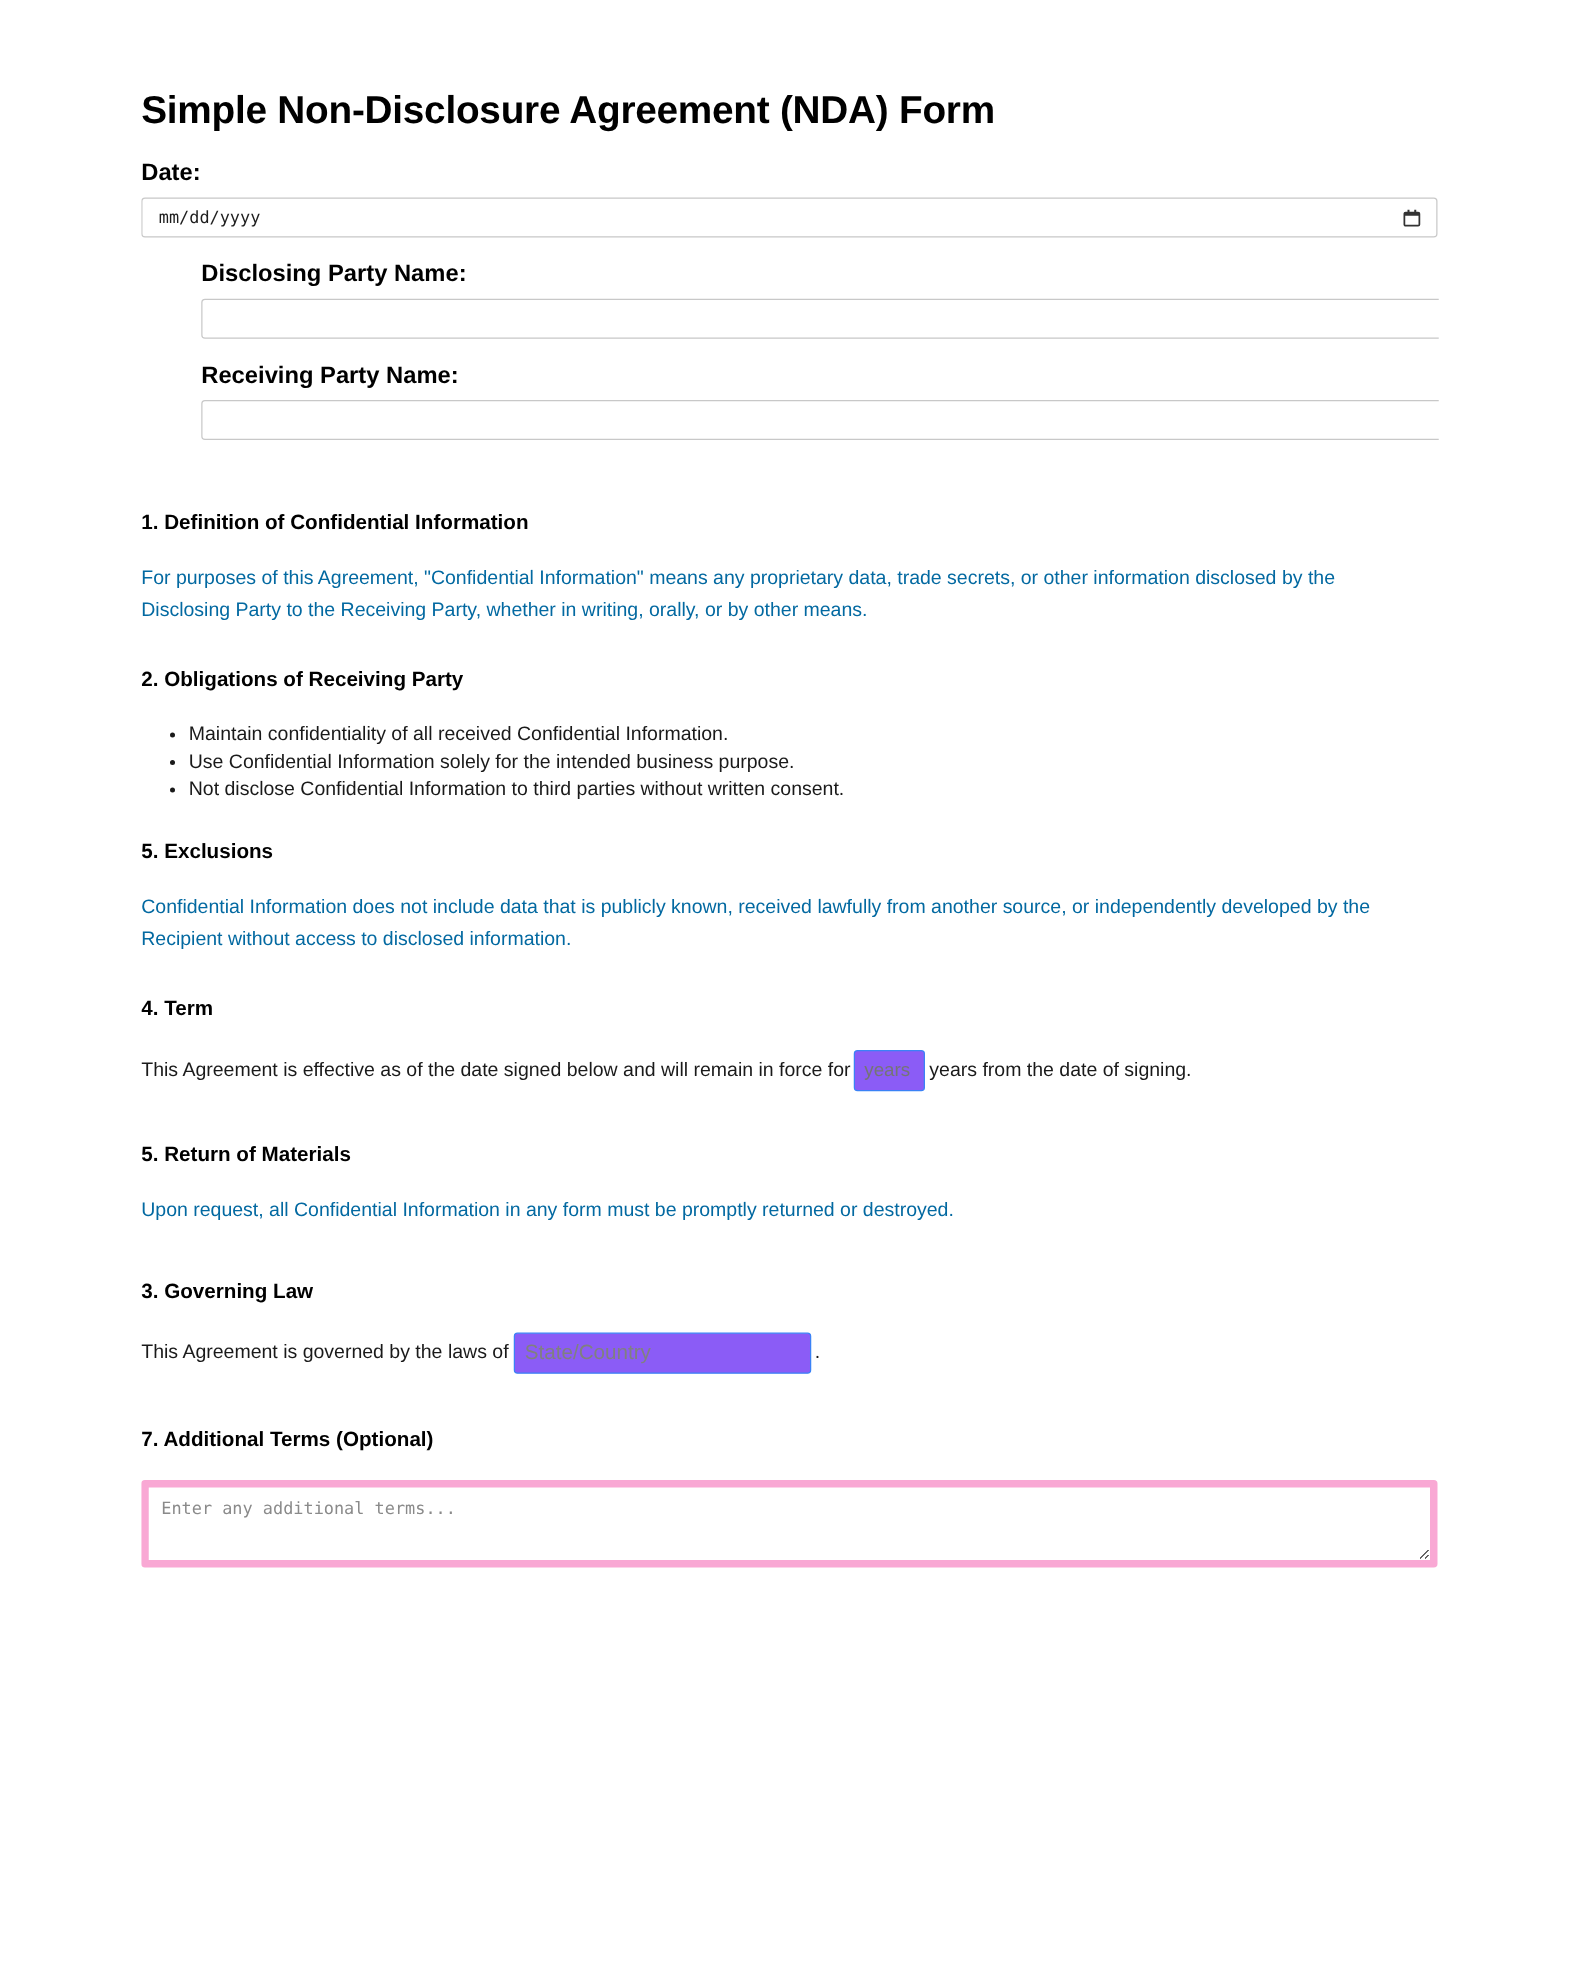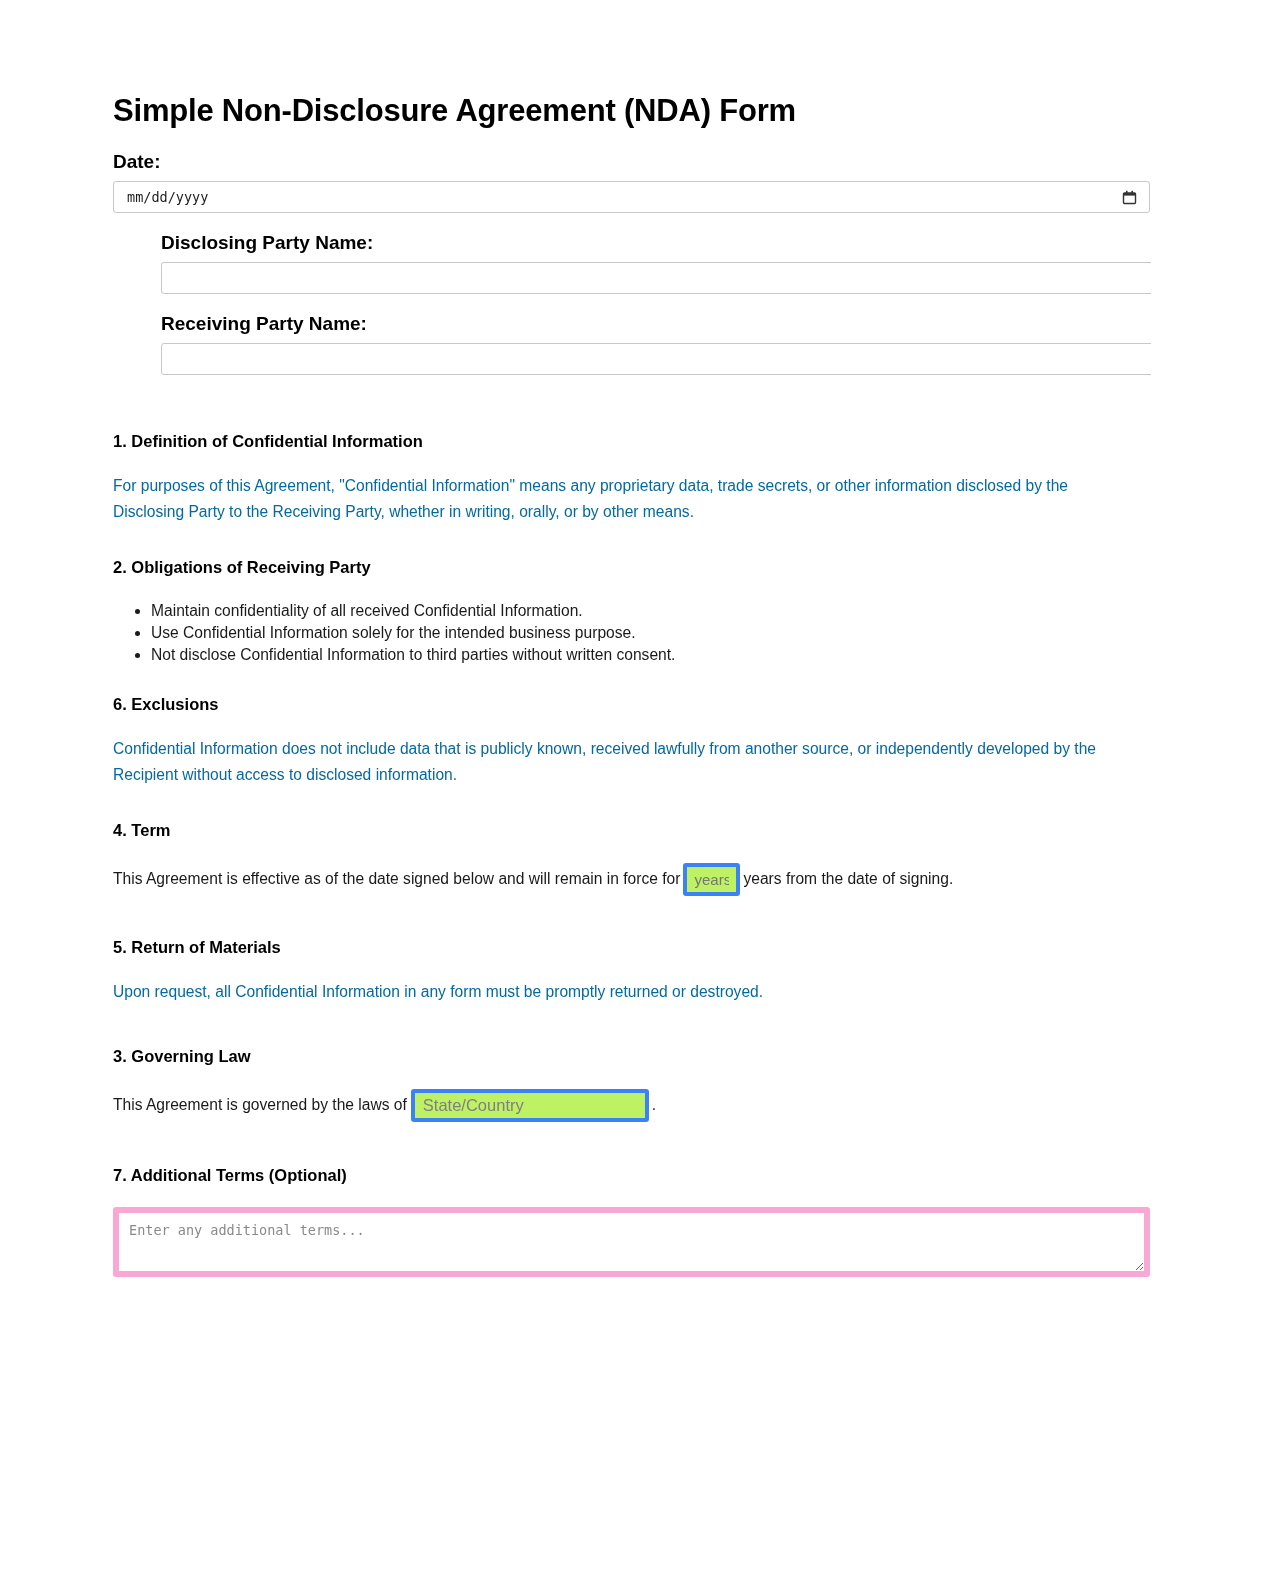--- a/index.html
+++ b/index.html
@@ -16,21 +16,21 @@
     position: relative;
     width: 1263px;
     height: 1578px;
     background: #ffffff;
     overflow: hidden;
     box-sizing: border-box;
   }
   .content {
     position: absolute;
     left: 113px;
-    top: 92px;
+    top: 69px;
     width: 1038px;
     height: 1219px;
     overflow: hidden;
   }
 
   h1.form-title {
     font-size: 31px;
     font-weight: bold;
     line-height: 1.2;
     margin: 0 0 22px 0;
@@ -128,23 +128,23 @@
   }
 
   .inline-line {
     font-size: 15.6px;
     line-height: 1.62;
     color: #1a1a1a;
     display: block;
   }
   .inline-input {
     box-sizing: border-box;
-    border: 4px solid #3b82f6;
+    border: 1px solid #3b82f6;
     border-radius: 3px;
-    background: #bef264;
+    background: #8b5cf6;
     font-family: "Liberation Sans", sans-serif;
     color: #000;
     outline: none;
     vertical-align: middle;
   }
   .inline-input::placeholder { color: #757575; opacity: 1; }
 
   .years-input {
     width: 57px;
     height: 33px;
@@ -224,21 +224,21 @@
     <div class="section tight">
       <h2 class="section-title">2. Obligations of Receiving Party</h2>
       <ul class="obligations">
         <li>Maintain confidentiality of all received Confidential Information.</li>
         <li>Use Confidential Information solely for the intended business purpose.</li>
         <li>Not disclose Confidential Information to third parties without written consent.</li>
       </ul>
     </div>
 
     <div class="section">
-      <h2 class="section-title">6. Exclusions</h2>
+      <h2 class="section-title">5. Exclusions</h2>
       <p class="body-text">Confidential Information does not include data that is publicly known, received lawfully from another source, or independently developed by the Recipient without access to disclosed information.</p>
     </div>
 
     <div class="section" style="margin-bottom:42px;">
       <h2 class="section-title">4. Term</h2>
       <div class="inline-line"><span>This Agreement is effective as of the date signed below and will remain in force for</span><input class="inline-input years-input" type="text" placeholder="years" style=""><span>years from the date of signing.</span></div>
     </div>
 
     <div class="section" style="margin-bottom:42px;">
       <h2 class="section-title">5. Return of Materials</h2>

